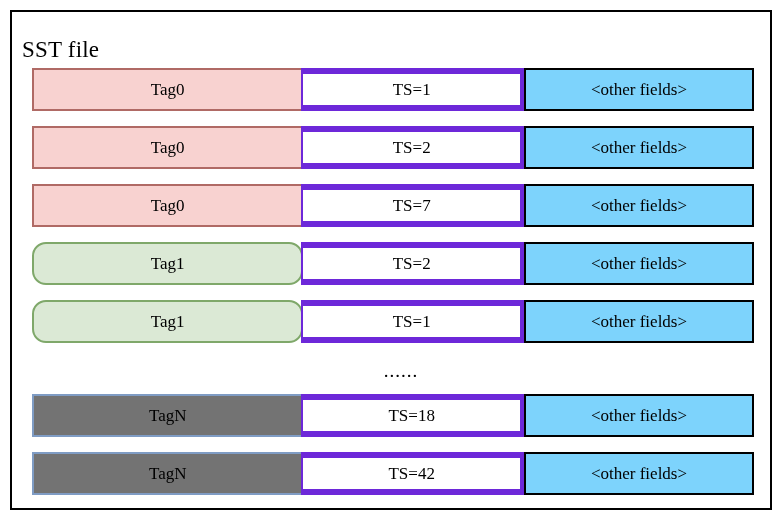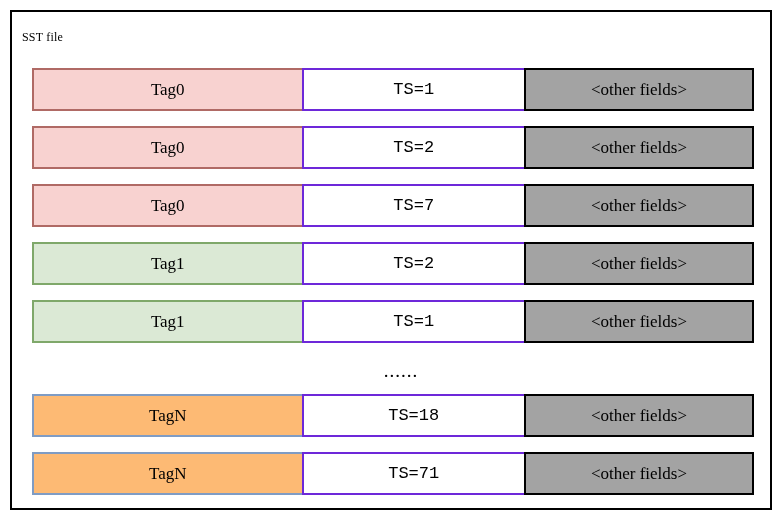--- a/index.html
+++ b/index.html
@@ -22,22 +22,22 @@
     width: 762px;
     height: 500px;
     box-sizing: border-box;
     border: 2px solid #000000;
     background: #ffffff;
   }
 
   #frame-title {
     position: absolute;
     left: 10px;
-    top: 16px;
-    font-size: 12px;
+    top: 28px;
+    font-size: 23px;
     line-height: 19px;
     letter-spacing: 0.2px;
     white-space: nowrap;
   }
 
   #records {
     position: absolute;
     left: 20px;
     top: 56px;
     width: 722px;
@@ -61,45 +61,45 @@
   }
 
   .cell-tag {
     width: 288px;
     border: 2px solid #000000;
     background: #ffffff;
   }
 
   .cell-ts {
     width: 238px;
-    border: 2px solid #6d28d9;
+    border: 6px solid #6d28d9;
     border-left-width: 2px;
     margin-left: -2px;
     background: #ffffff;
-    font-family: Liberation Mono, monospace;
   }
 
   .cell-other {
     width: 244px;
     border: 2px solid #000000;
     margin-left: -2px;
-    background: #a3a3a3;
+    background: #7dd3fc;
   }
 
   
   .tag-red {
     background: #f8d2d0;
     border-color: #b06a65;
   }
   .tag-green {
     background: #dbe9d5;
     border-color: #7fa86a;
+    border-radius: 14px;
   }
   .tag-blue {
-    background: #fdba74;
+    background: #737373;
     border-color: #7f9cc4;
   }
 
   .ellipsis-row {
     height: 28px;
     margin-bottom: 8px;
     display: flex;
     align-items: center;
     justify-content: center;
     font-size: 19px;
@@ -149,18 +149,18 @@
       <div class="ellipsis-row">
         <span class="dots">......</span>
       </div>
       <div class="record-row">
         <div class="cell cell-tag tag-blue">TagN</div>
         <div class="cell cell-ts">TS=18</div>
         <div class="cell cell-other">&lt;other fields&gt;</div>
       </div>
       <div class="record-row">
         <div class="cell cell-tag tag-blue">TagN</div>
-        <div class="cell cell-ts">TS=71</div>
+        <div class="cell cell-ts">TS=42</div>
         <div class="cell cell-other">&lt;other fields&gt;</div>
       </div>
     </div>
 
 </div>
 
 </body></html>

